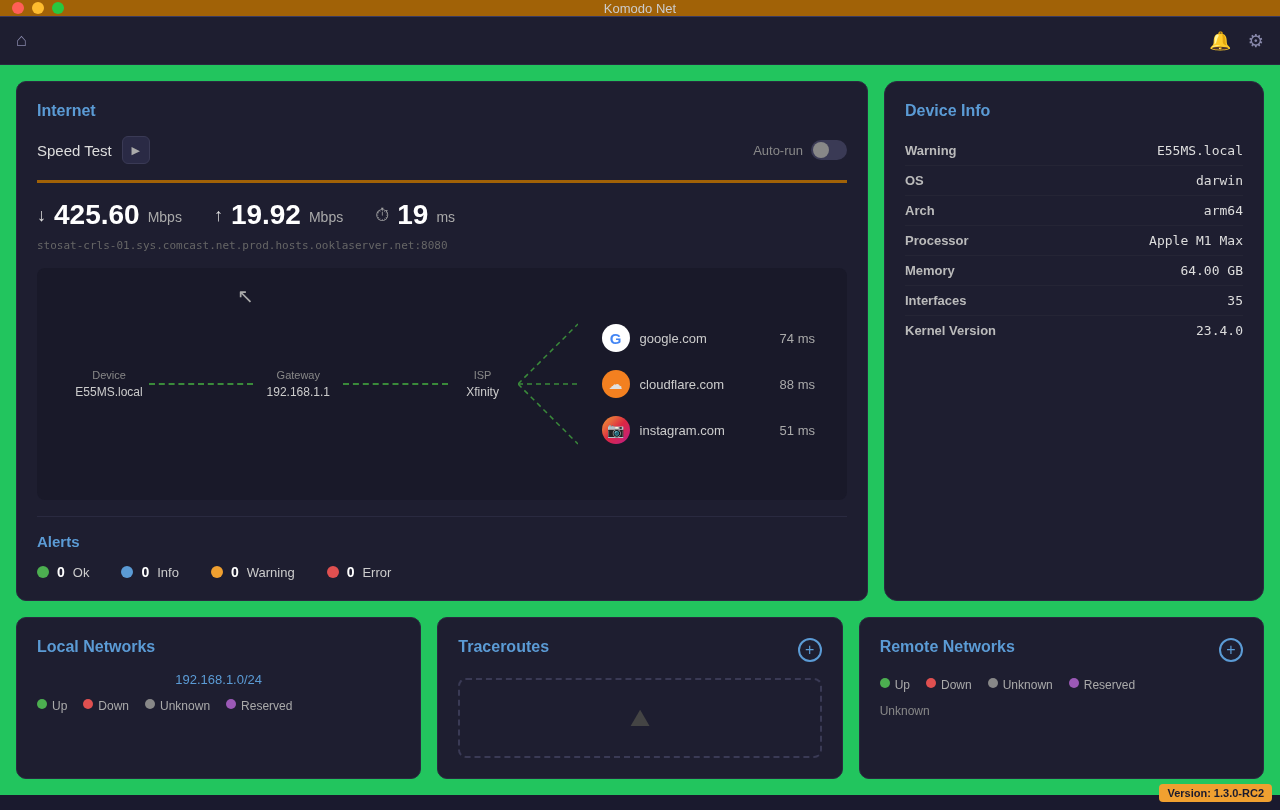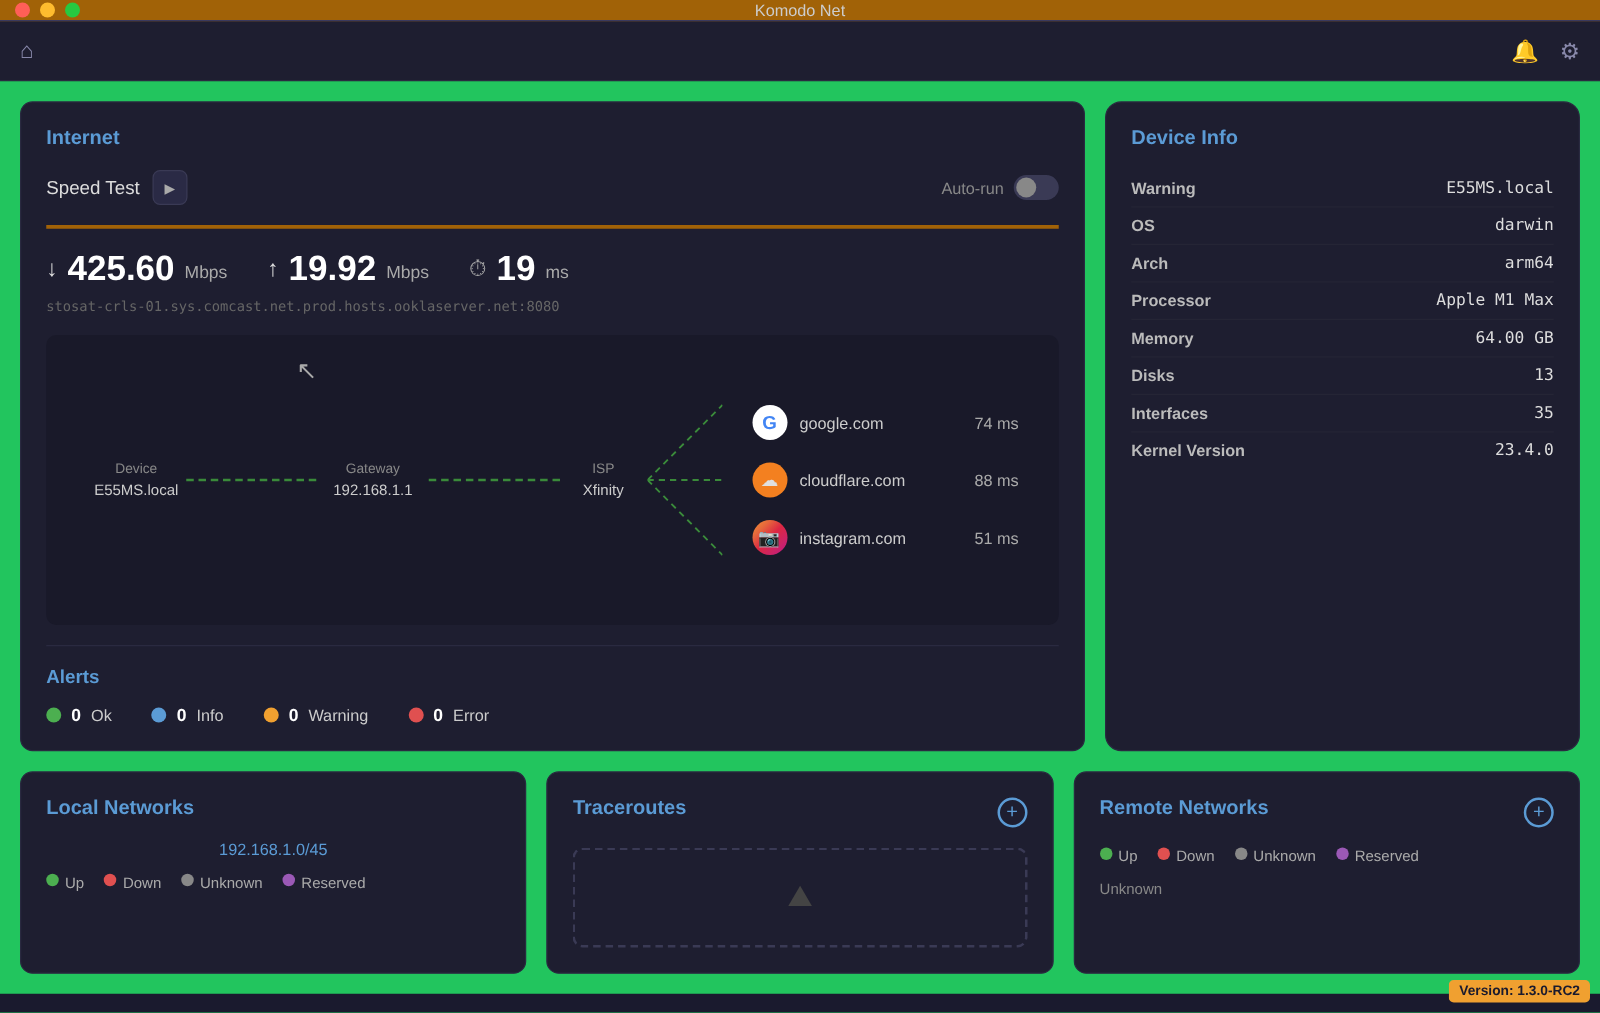--- a/index.html
+++ b/index.html
@@ -587,41 +587,37 @@
       </div>
       <div class="info-row">
         <span class="info-key">Processor</span>
         <span class="info-val">Apple M1 Max</span>
       </div>
       <div class="info-row">
         <span class="info-key">Memory</span>
         <span class="info-val">64.00 GB</span>
       </div>
       <div class="info-row">
-        <span class="info-key">Disks</span>
-        <span class="info-val">13</span>
-      </div>
-      <div class="info-row">
         <span class="info-key">Interfaces</span>
         <span class="info-val">35</span>
       </div>
       <div class="info-row">
         <span class="info-key">Kernel Version</span>
         <span class="info-val">23.4.0</span>
       </div>
     </div>
   </div>
 
   <div class="bottom-row">
 
     <div class="card local-net-card">
       <div class="card-header">
         <span class="card-title" style="margin-bottom:0;">Local Networks</span>
       </div>
-      <div class="subnet-label">192.168.1.0/45</div>
+      <div class="subnet-label">192.168.1.0/24</div>
       <div class="legend-row">
         <div class="legend-item">
           <div class="legend-dot legend-up"></div>
           <span>Up</span>
         </div>
         <div class="legend-item">
           <div class="legend-dot legend-down"></div>
           <span>Down</span>
         </div>
         <div class="legend-item">

